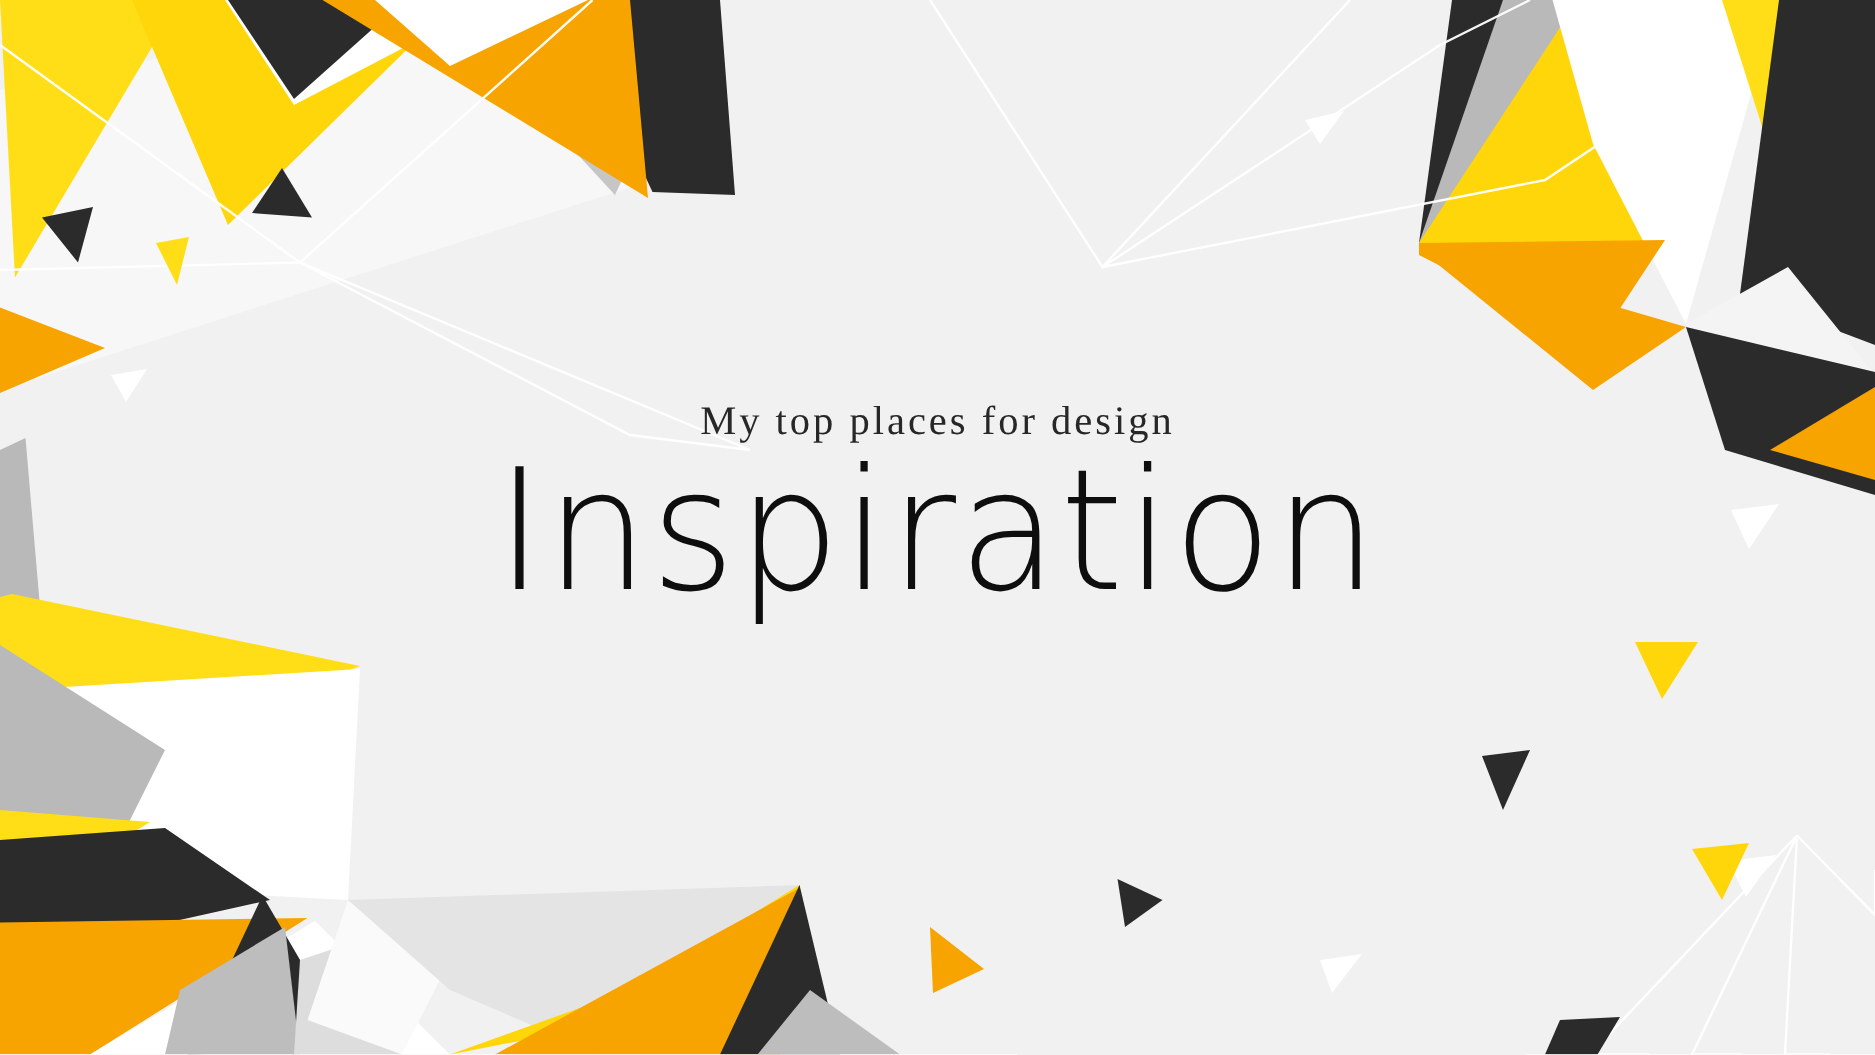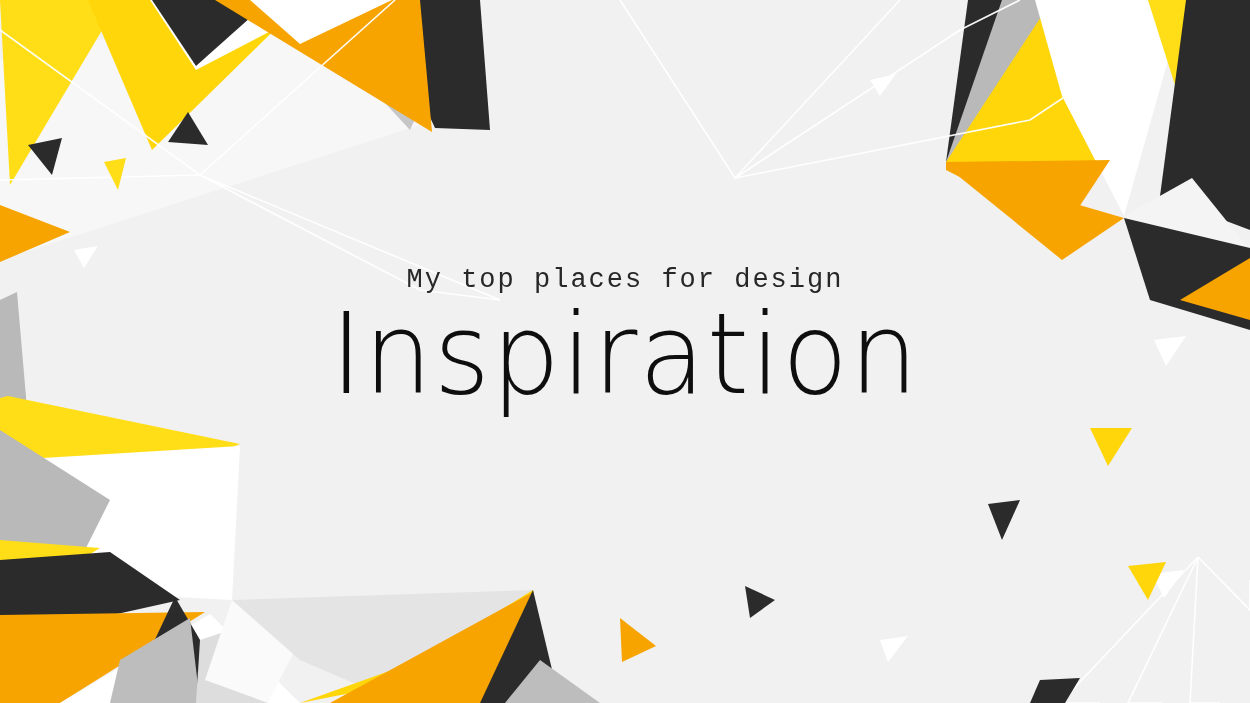--- a/index.html
+++ b/index.html
@@ -30,21 +30,21 @@
     top: 0; left: 0;
     width: 1250px;
     height: 703px;
     display: flex;
     flex-direction: column;
     align-items: center;
     justify-content: center;
     pointer-events: none;
   }
   #subtitle {
-    font-family: Liberation Mono, monospace;
+    font-family: Liberation Serif, serif;
     font-size: 27px;
     font-weight: 300;
     letter-spacing: 2.0px;
     color: #272727;
     line-height: 1;
     margin: 0 0 4px 0;
     white-space: nowrap;
     text-align: center;
     transform: translateY(-14px);
   }

